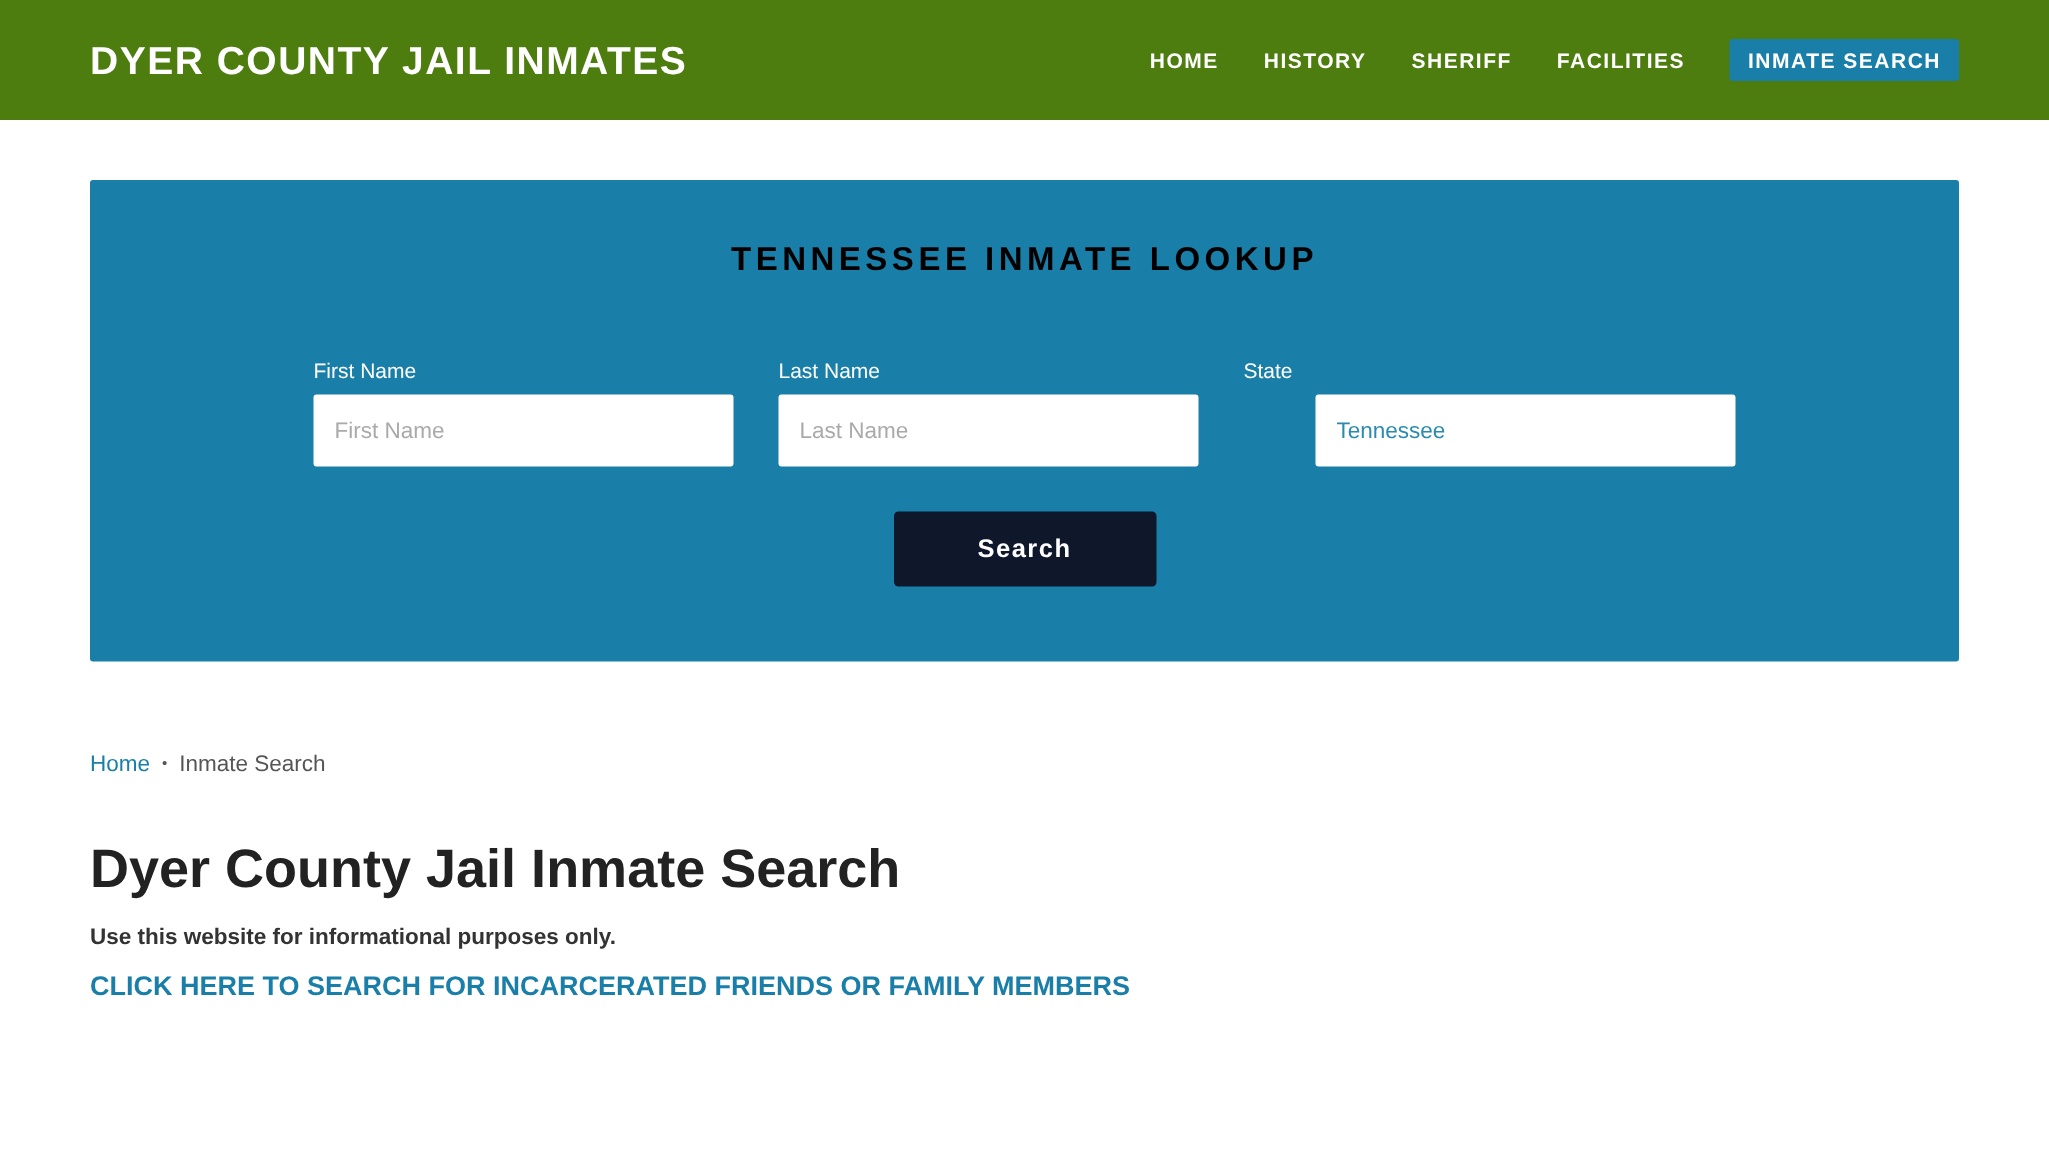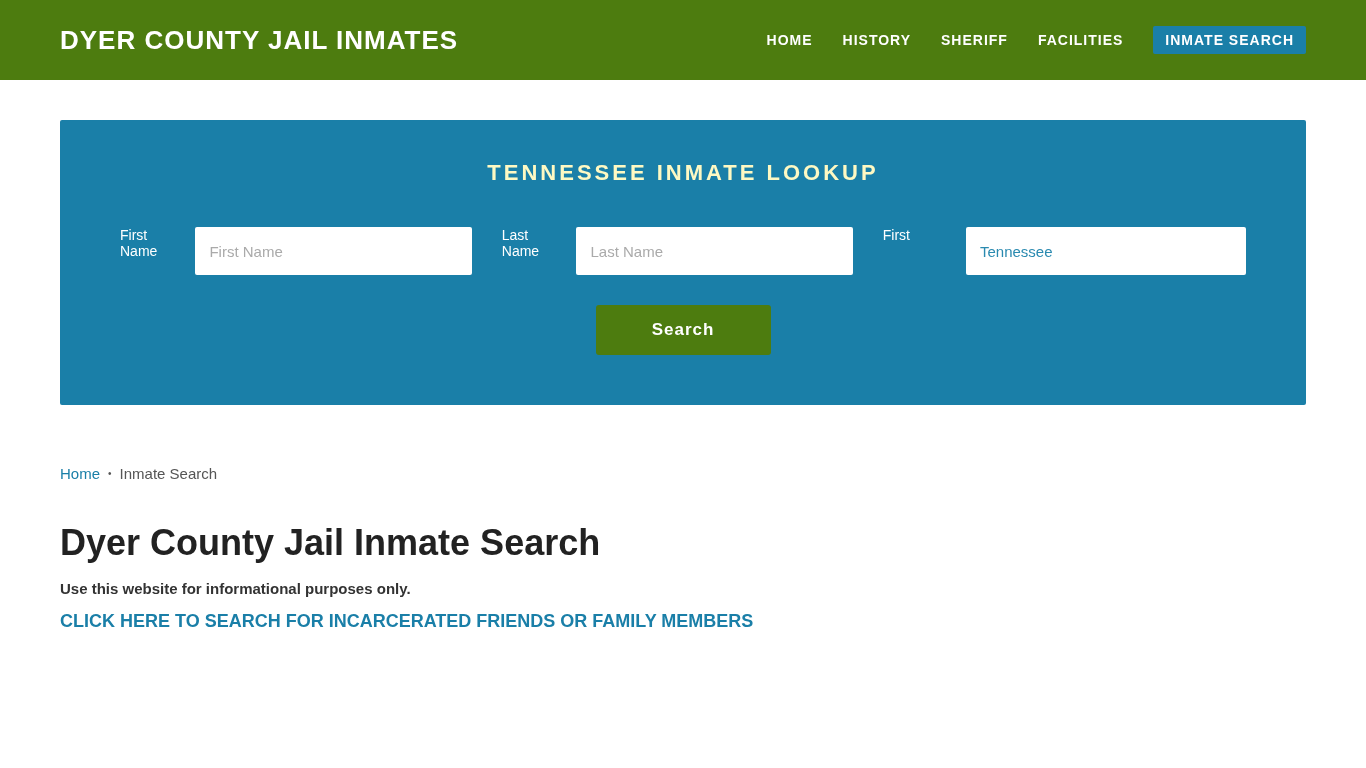--- a/index.html
+++ b/index.html
@@ -58,39 +58,39 @@
 
     
     .search-section {
       background: #1a7fa8;
       margin: 40px 60px;
       padding: 40px 60px 50px;
       border-radius: 2px;
     }
 
     .lookup-title {
-      color: #fef9c3;
+      color: #000000;
       font-size: 22px;
       font-weight: 700;
       letter-spacing: 3px;
       text-transform: uppercase;
       text-align: center;
-      margin-bottom: 41px;
+      margin-bottom: 53px;
     }
 
     .search-fields {
       display: flex;
       gap: 30px;
       justify-content: center;
       margin-bottom: 30px;
     }
 
     .field-group {
       display: flex;
-      flex-direction: row;
+      flex-direction: column;
       gap: 8px;
     }
 
     .field-label {
       color: #ffffff;
       font-size: 14px;
       font-weight: 400;
     }
 
     .field-input {
@@ -114,21 +114,21 @@
       font-weight: 400;
       margin-left: 48px;
     }
 
     .search-button-wrap {
       display: flex;
       justify-content: center;
     }
 
     .search-btn {
-      background: #4d7c0f;
+      background: #0f172a;
       color: #ffffff;
       font-size: 17px;
       font-weight: 600;
       letter-spacing: 1px;
       border: none;
       border-radius: 3px;
       width: 175px;
       height: 50px;
       cursor: pointer;
     }
@@ -215,21 +215,21 @@
       <label class="field-label">First Name</label>
       <input class="field-input" type="text" placeholder="First Name" style="">
     </div>
 
     <div class="field-group">
       <label class="field-label">Last Name</label>
       <input class="field-input" type="text" placeholder="Last Name" style="">
     </div>
 
     <div class="field-group">
-      <label class="field-label">First</label>
+      <label class="field-label">State</label>
       <input class="field-input state-field" type="text" value="Tennessee" style="">
     </div>
   </div>
 
   <div class="search-button-wrap">
     <button class="search-btn">Search</button>
   </div>
 </section>
 
 <div class="breadcrumb">

